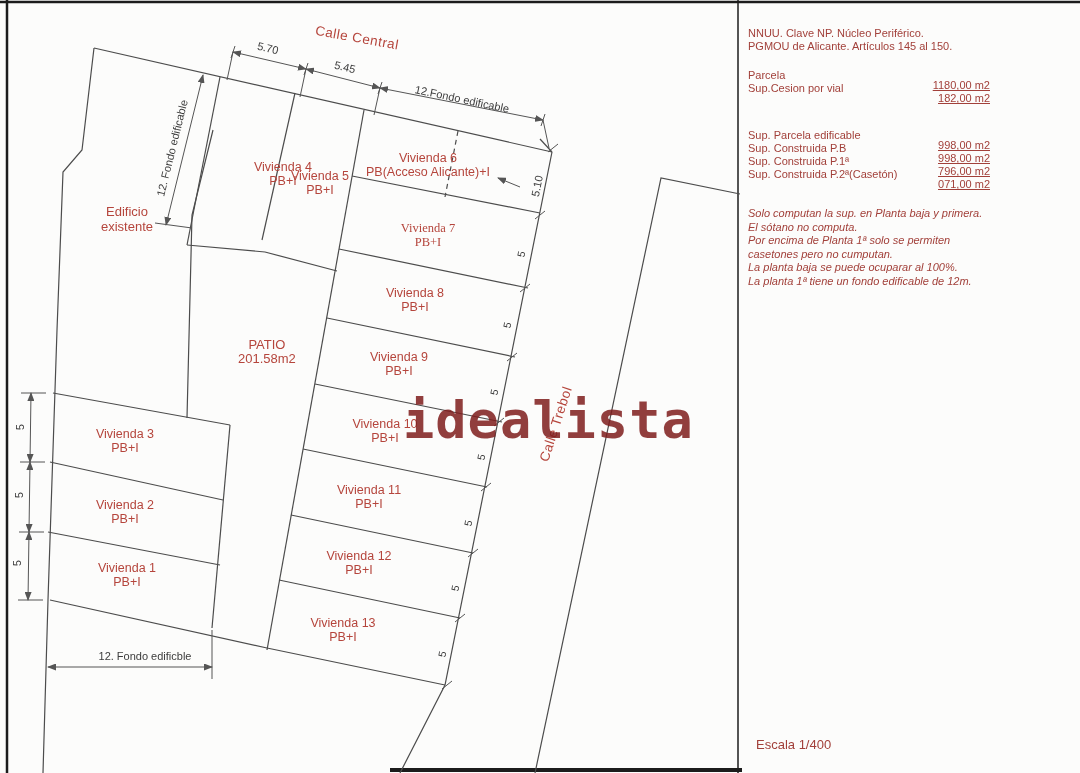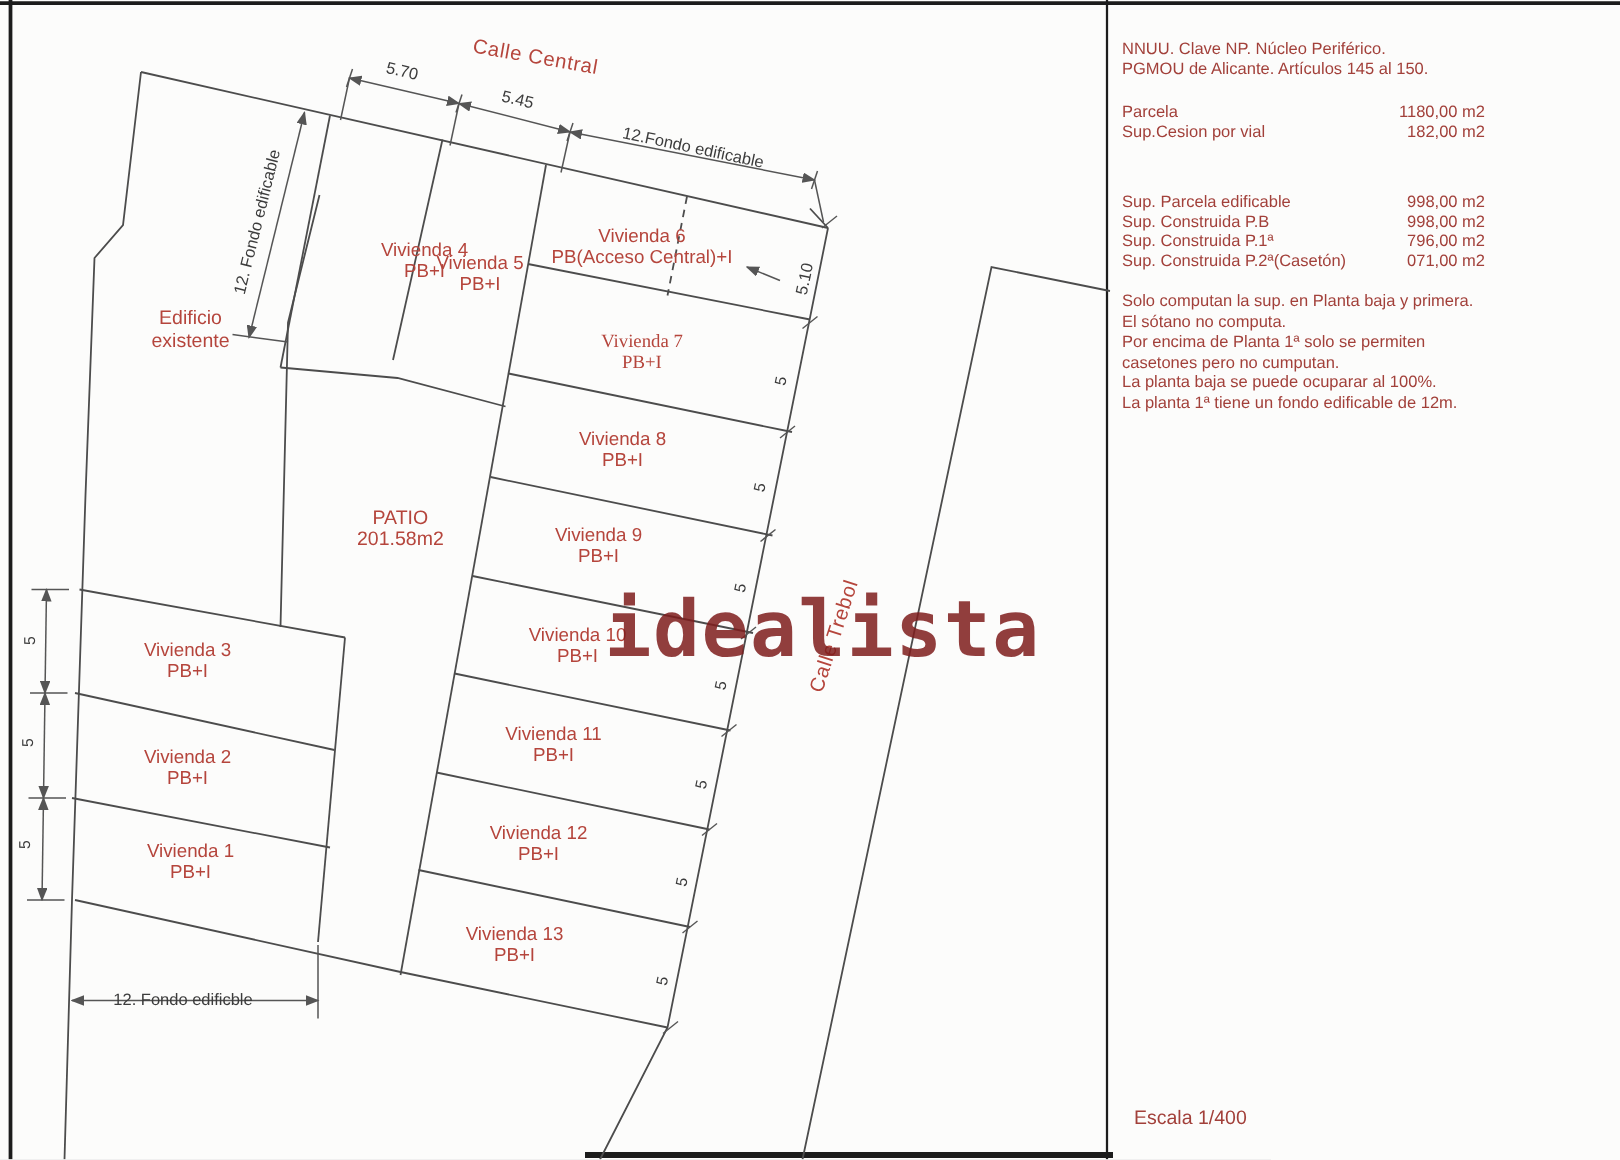--- a/index.html
+++ b/index.html
@@ -17,24 +17,24 @@
   .small5{font-size:10.5px;}
   .street{font-size:13.5px;letter-spacing:.5px;}
   .patio{transform:none;text-align:center;font-size:13px;line-height:1.1;}
   .watermark{position:absolute;left:403px;top:372px;width:285px;color:#7f1d1d;opacity:.85;
              font-family:"DejaVu Sans Mono", monospace;font-weight:bold;font-size:52px;
              letter-spacing:1px;transform:none;text-align:left;z-index:5;margin-top:18px;}
   .panel{position:absolute;left:748px;top:27px;width:242px;color:#a2403a;font-size:11px;
          line-height:13px;}
   .panel .gap1{margin-top:16px;}
   .panel .gap2{margin-top:34px;}
-  .panel .gap3{margin-top:14px;line-height:13.5px;}
+  .panel .gap3{margin-top:26px;line-height:13.5px;font-style:italic;}
   .panel .gap4{margin-top:19px;}
   .prow{position:relative;height:13px;}
-  .prow .pv{position:absolute;right:0;top:0;}
+  .prow .pv{position:absolute;right:0;top:10px;text-decoration:underline;}
   .scale{position:absolute;left:756px;top:737px;color:#a2403a;font-size:13px;}
 </style>
 </head>
 <body>
 
 <div id="stage">
 
   <svg class="plan" width="1080" height="773">
     <defs>
       <marker id="ah" markerWidth="9" markerHeight="7" refX="8" refY="3.5" orient="auto-start-reverse">
@@ -149,21 +149,21 @@
   <div class="lbl vivlbl" style="left:243px;top:174px;margin-left:40px;">
       <div>Vivienda 4</div>
       <div>PB+I</div>
     </div>
   <div class="lbl vivlbl" style="left:320px;top:183px;">
       <div>Vivienda 5</div>
       <div>PB+I</div>
     </div>
   <div class="lbl vivlbl" style="left:428px;top:165px;">
       <div>Vivienda 6</div>
-      <div>PB(Acceso Central)+I</div>
+      <div>PB(Acceso Alicante)+I</div>
     </div>
   <div class="lbl vivlbl" style="left:428px;top:235px;font-family:Liberation Serif, serif;">
       <div>Vivienda 7</div>
       <div>PB+I</div>
     </div>
   <div class="lbl vivlbl" style="left:415px;top:300px;">
       <div>Vivienda 8</div>
       <div>PB+I</div>
     </div>
   <div class="lbl vivlbl" style="left:399px;top:364px;">
@@ -193,21 +193,21 @@
     </div>
   <div class="lbl" style="left:127px;top:220px;font-size:13px;">
       <div>Edificio</div>
       <div>existente</div>
     </div>
 
   <div class="dimlbl" style="left:268px;top:48px;transform:translate(-50%,-50%) rotate(13deg);">5.70</div>
   <div class="dimlbl" style="left:345px;top:67px;transform:translate(-50%,-50%) rotate(13deg);">5.45</div>
   <div class="dimlbl" style="left:462px;top:99px;transform:translate(-50%,-50%) rotate(12deg);">12.Fondo edificable</div>
   <div class="dimlbl" style="left:172px;top:148px;transform:translate(-50%,-50%) rotate(-76deg);">12. Fondo edificable</div>
-  <div class="dimlbl" style="left:122px;top:656px;margin-top:11px;">12. Fondo edificble</div>
+  <div class="dimlbl" style="left:145px;top:656px;">12. Fondo edificble</div>
   <div class="dimlbl" style="left:537px;top:186px;transform:translate(-50%,-50%) rotate(-78deg);">5.10</div>
   <div class="dimlbl small5" style="left:521px;top:254px;transform:translate(-50%,-50%) rotate(-78deg);">5</div>
   <div class="dimlbl small5" style="left:507px;top:325px;transform:translate(-50%,-50%) rotate(-78deg);">5</div>
   <div class="dimlbl small5" style="left:494px;top:392px;transform:translate(-50%,-50%) rotate(-78deg);">5</div>
   <div class="dimlbl small5" style="left:481px;top:457px;transform:translate(-50%,-50%) rotate(-78deg);">5</div>
   <div class="dimlbl small5" style="left:468px;top:523px;transform:translate(-50%,-50%) rotate(-78deg);">5</div>
   <div class="dimlbl small5" style="left:455px;top:588px;transform:translate(-50%,-50%) rotate(-78deg);">5</div>
   <div class="dimlbl small5" style="left:442px;top:654px;transform:translate(-50%,-50%) rotate(-78deg);">5</div>
   <div class="dimlbl small5" style="left:20px;top:427px;transform:translate(-50%,-50%) rotate(-90deg);">5</div>
   <div class="dimlbl small5" style="left:19px;top:495px;transform:translate(-50%,-50%) rotate(-90deg);">5</div>

